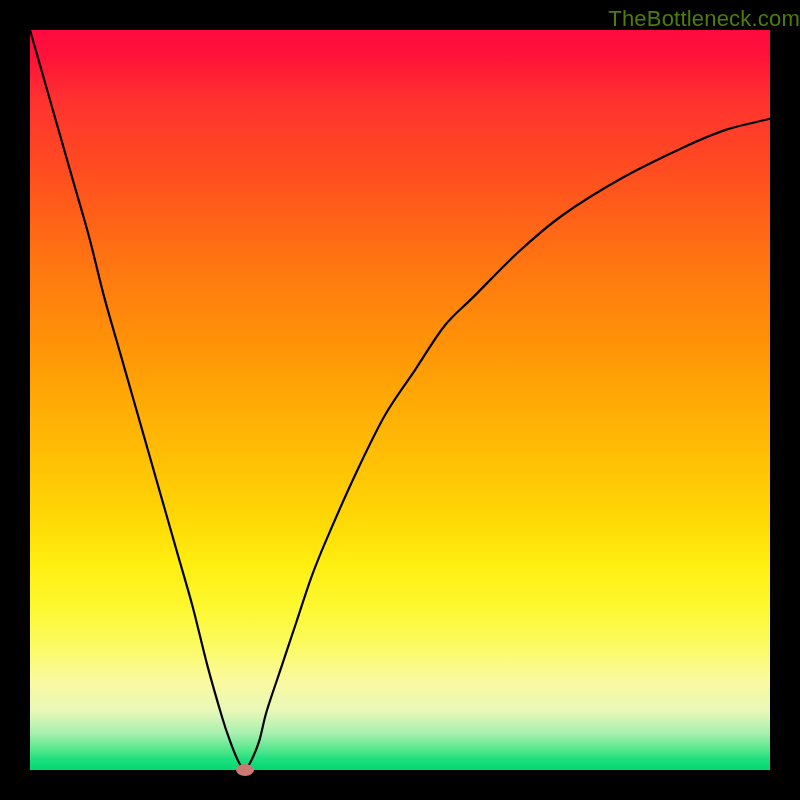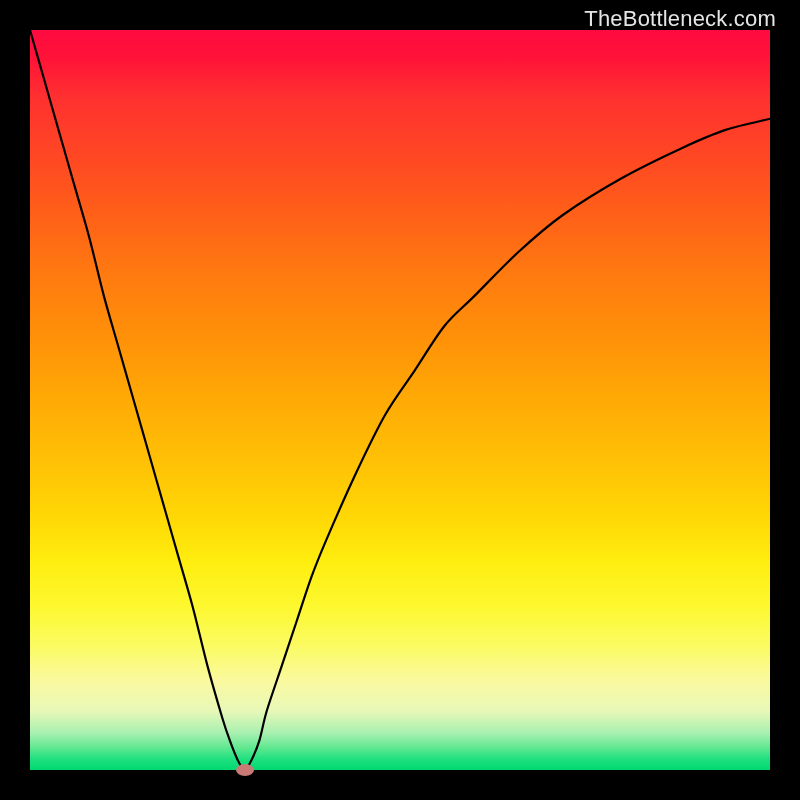--- a/index.html
+++ b/index.html
@@ -40,22 +40,22 @@
       #faf9a0 88%,
       #e8f8b8 92%,
       #a8f0b0 95%,
       #60e890 97%,
       #20e080 98.5%,
       #00d870 100%);
   }
   .watermark {
     position: absolute;
     top: 6px;
-    right: 24px;
-    color: #e5e5e5;
+    right: 0;
+    color: #4d7c0f;
     font-size: 22px;
     letter-spacing: 0.2px;
     user-select: none;
   }
   svg.curve {
     position: absolute;
     left: 0;
     top: 0;
     width: 740px;
     height: 740px;

